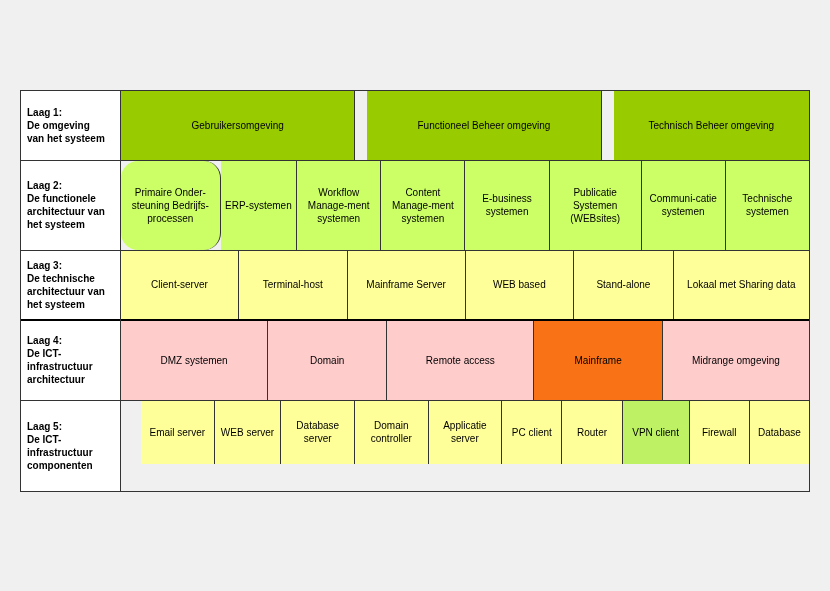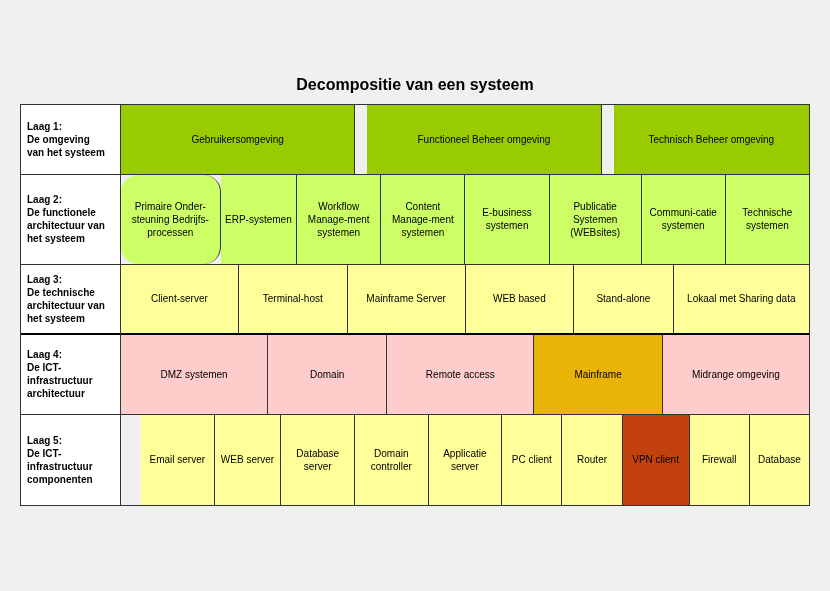--- a/index.html
+++ b/index.html
@@ -91,33 +91,32 @@
     
     .l4-cell { background: #ffcccc; border-bottom: none; }
 
     
     .l5-cell { background: #ffff99; border-bottom: none; }
 
     .layer1-row { height: 70px; gap: 12px; }
     .layer2-row { height: 90px; }
     .layer3-row { height: 70px; border-bottom: 2px solid #000 !important; }
     .layer4-row { height: 80px; }
-    .layer5-row { height: 90px; margin-left: 20px; }
+    .layer5-row { height: 63px; margin-left: 20px; }
 
     .label-1 { height: 70px; }
     .label-2 { height: 90px; }
     .label-3 { height: 70px; border-bottom: 2px solid #000 !important; }
     .label-4 { height: 80px; }
     .label-5 { height: 90px; }
   </style>
 </head>
 <body>
 
 <div class="page">
-  <div class="title">Decompositie van een systeem</div>
   <div class="diagram">
 
     <div class="labels-col">
       <div class="label-cell label-1">
         <div>
           <div>Laag 1:</div>
           <div>De omgeving</div>
           <div>van het systeem</div>
         </div>
       </div>
@@ -220,21 +219,21 @@
       <div class="layer-row layer4-row" style="border-bottom:1px solid #333;">
         <div class="cell l4-cell" style="flex:1.5; background:#ffcccc;">
           <span>DMZ systemen</span>
         </div>
         <div class="cell l4-cell" style="flex:1.2; background:#ffcccc;">
           <span>Domain</span>
         </div>
         <div class="cell l4-cell" style="flex:1.5; background:#ffcccc;">
           <span>Remote access</span>
         </div>
-        <div class="cell l4-cell" style="flex:1.3; background:#eab308;">
+        <div class="cell l4-cell" style="flex:1.3; background:#f97316;">
           <span>Mainframe</span>
         </div>
         <div class="cell l4-cell" style="flex:1.5; background:#ffcccc; border-right:none;">
           <span>Midrange omgeving</span>
         </div>
       </div>
 
       <div class="layer-row layer5-row" style="border-bottom:none;">
         <div class="cell l5-cell" style="flex:1; background:#ffff99;">
           <span>Email server</span>
@@ -250,21 +249,21 @@
         </div>
         <div class="cell l5-cell" style="flex:1; background:#ffff99;">
           <span>Applicatie server</span>
         </div>
         <div class="cell l5-cell" style="flex:0.8; background:#ffff99;">
           <span>PC client</span>
         </div>
         <div class="cell l5-cell" style="flex:0.8; background:#ffff99;text-align:center;">
           <span>Router</span>
         </div>
-        <div class="cell l5-cell" style="flex:0.9; background:#c2410c;justify-content:center;">
+        <div class="cell l5-cell" style="flex:0.9; background:#bef264;justify-content:center;">
           <span>VPN client</span>
         </div>
         <div class="cell l5-cell" style="flex:0.8; background:#ffff99;">
           <span>Firewall</span>
         </div>
         <div class="cell l5-cell" style="flex:0.8; background:#ffff99; border-right:none;">
           <span>Database</span>
         </div>
       </div>
 

